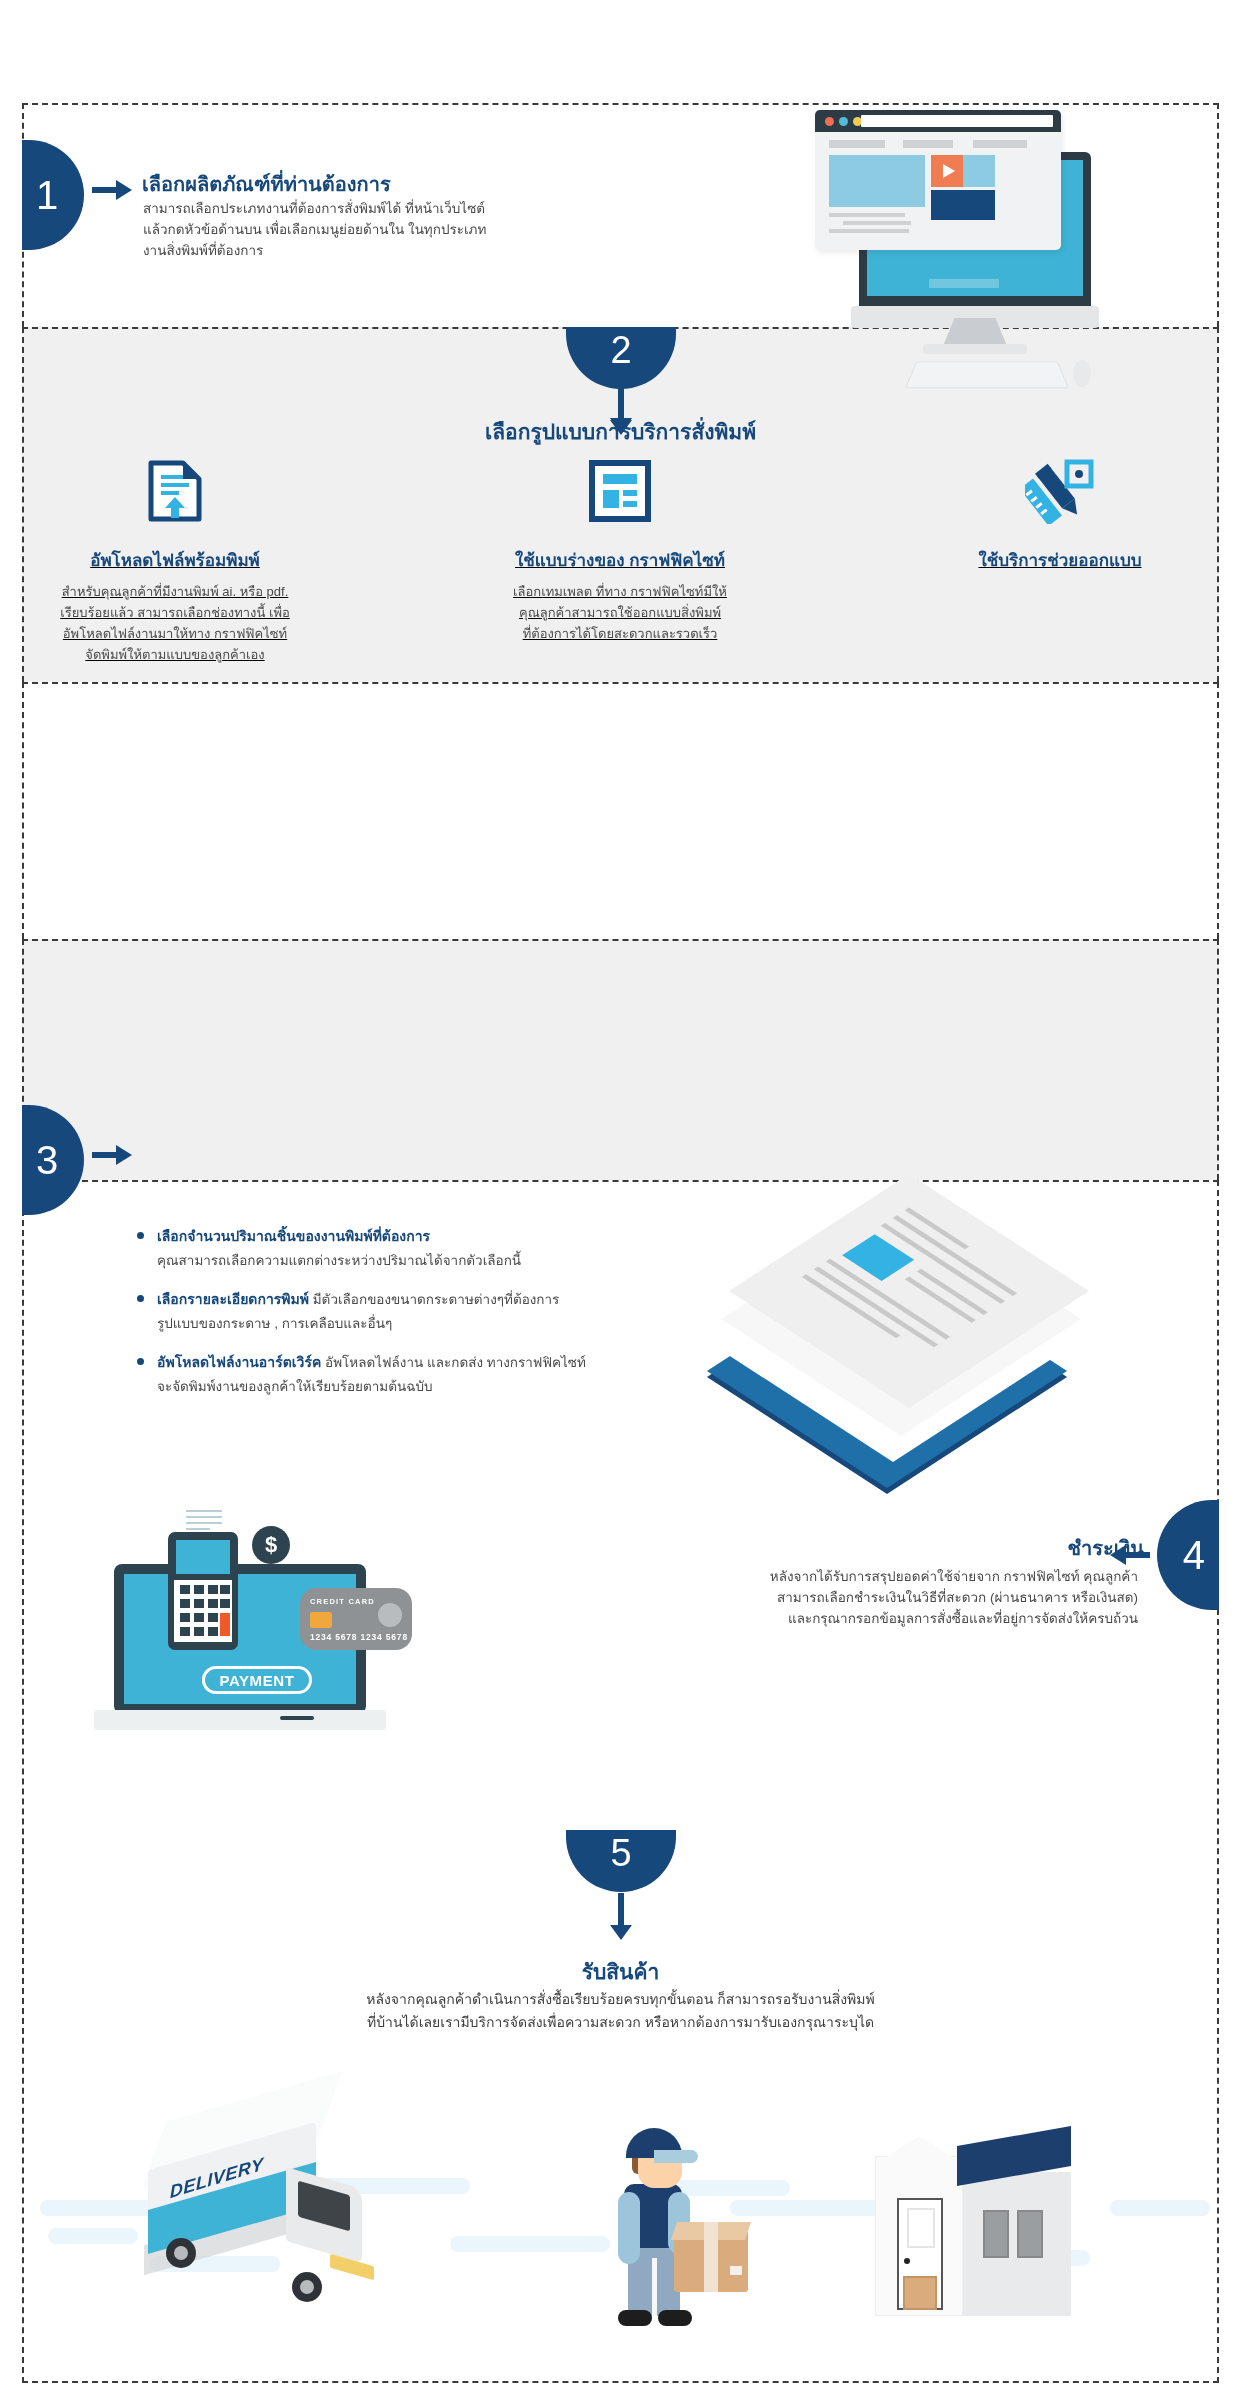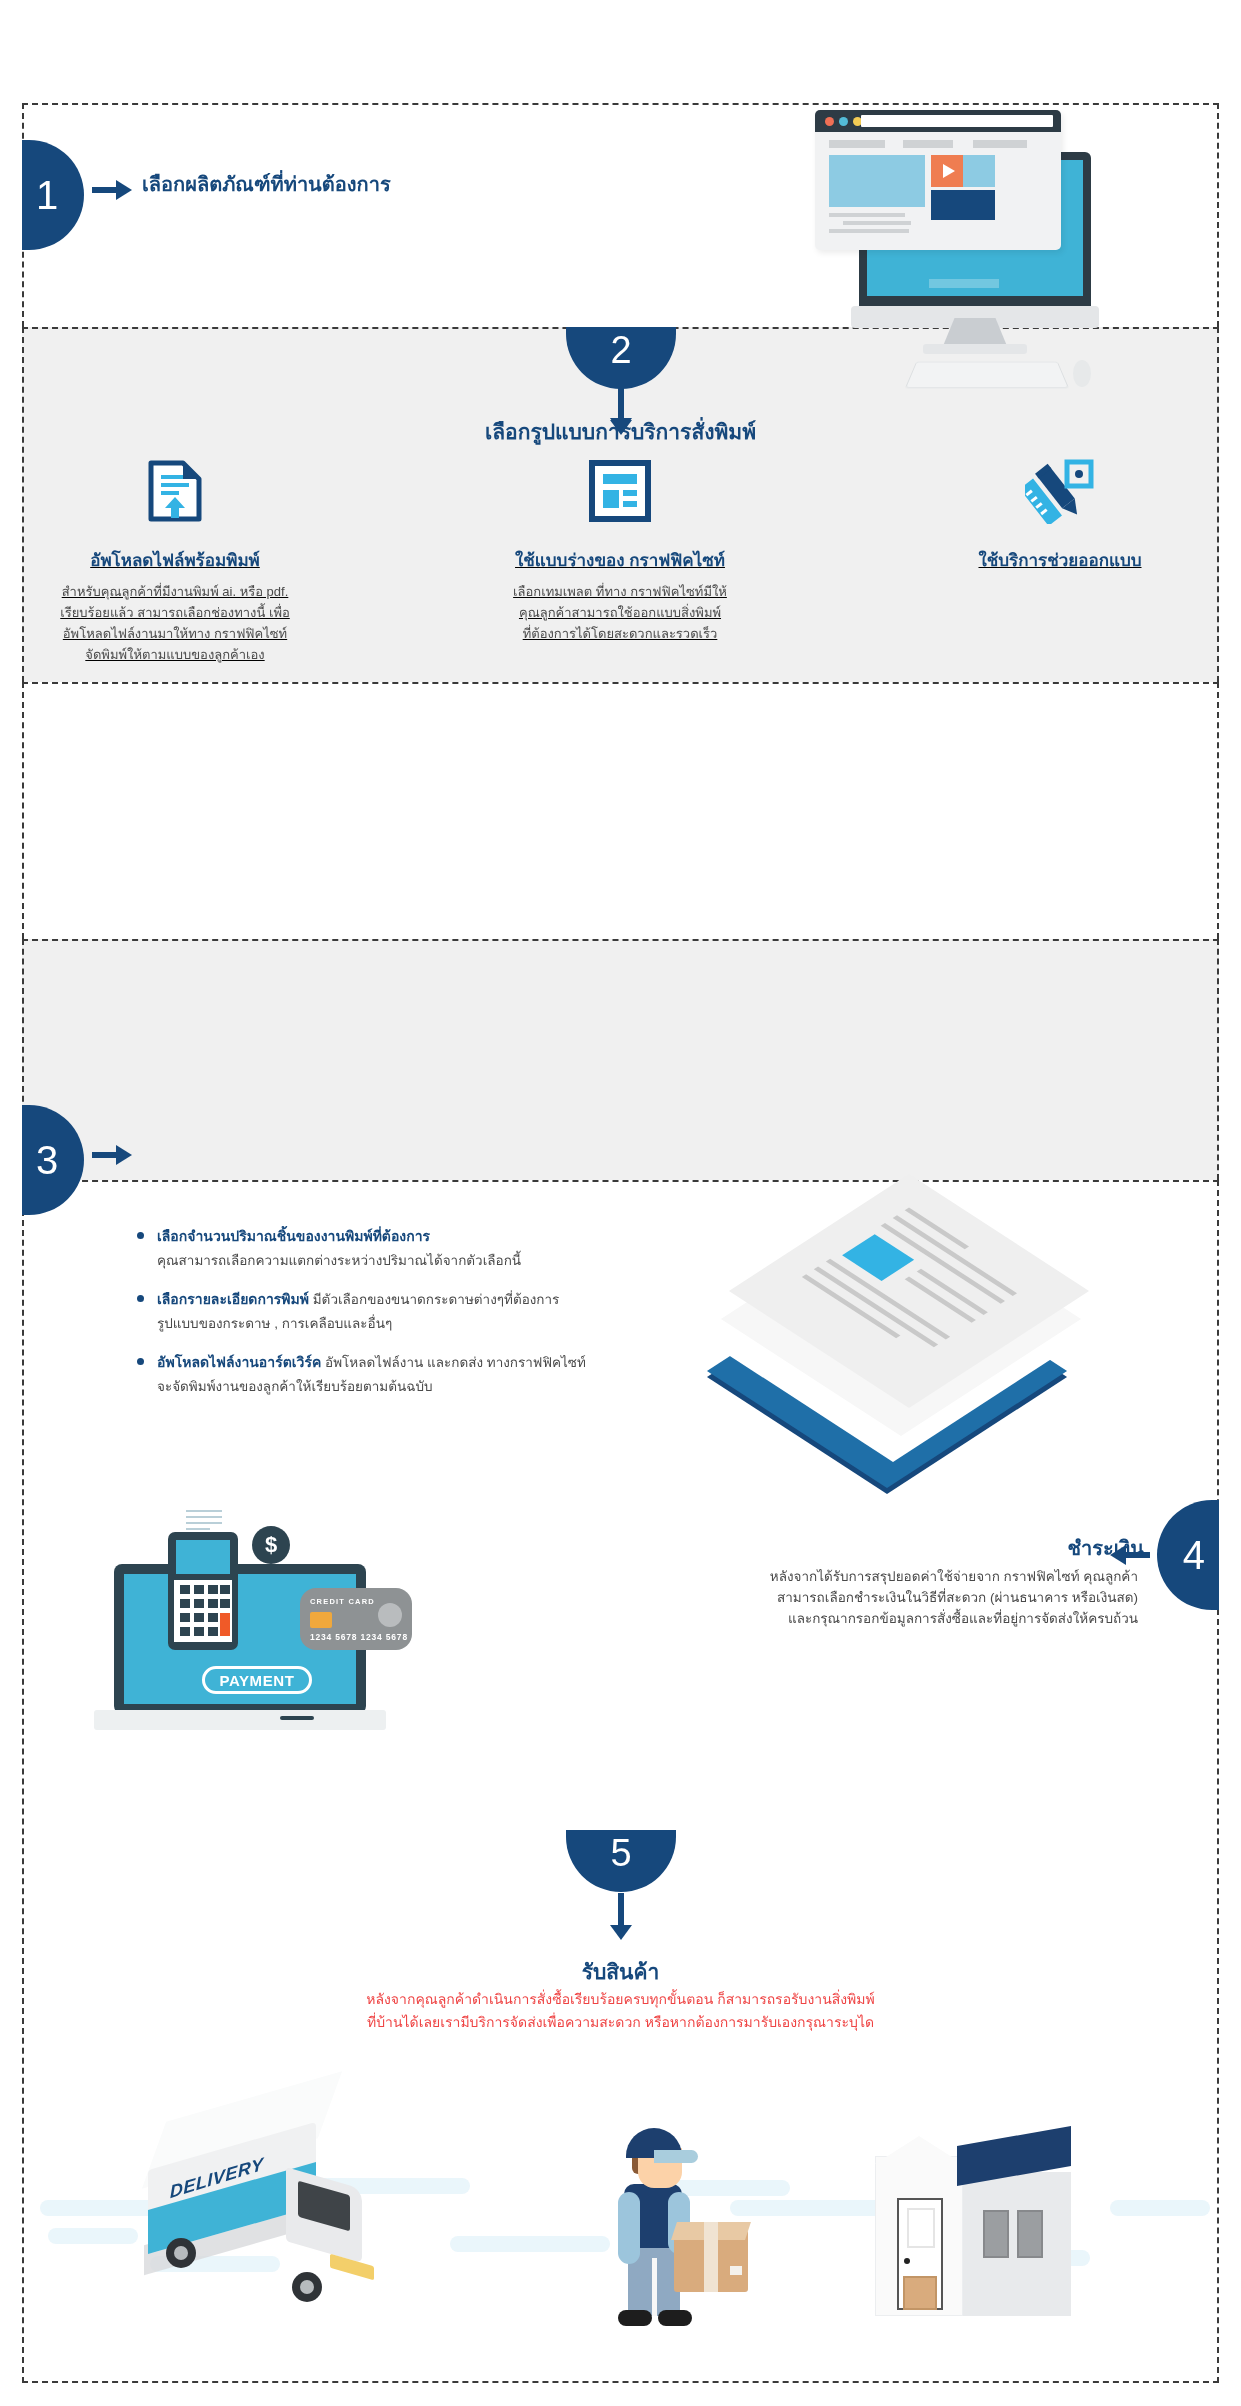--- a/index.html
+++ b/index.html
@@ -129,21 +129,21 @@
     width: 100%; left:0;
     text-align: center;
     color:#16487c;
     font-size: 21px;
     font-weight: 700;
   }
   .center-body {
     position: absolute;
     width: 100%; left:0;
     text-align: center;
-    color:#ef4444;
+    color:#404040;
     font-size: 14px;
     line-height: 23px;
   }
 
   
   .col {
     position: absolute;
     top: 450px;
     width: 330px;
     text-align: center;
@@ -276,20 +276,25 @@
   <div class="panel white" id="panel5"></div>
 
   <div class="badge-left" style="left:22px; top:140px;">
     <span class="num">1</span>
   </div>
   <div class="arrow-right" style="left:92px; top:180px;">
     <div class="shaft"></div>
       <div class="head"></div>
   </div>
   <div class="h-step" style="left:142px; top:168px;">เลือกผลิตภัณฑ์ที่ท่านต้องการ</div>
+  <div class="body-text" style="left:143px; top:198px; width:470px;">
+    <div>สามารถเลือกประเภทงานที่ต้องการสั่งพิมพ์ได้ ที่หน้าเว็บไซต์</div>
+    <div>แล้วกดหัวข้อด้านบน เพื่อเลือกเมนูย่อยด้านใน ในทุกประเภท</div>
+    <div>งานสิ่งพิมพ์ที่ต้องการ</div>
+  </div>
 
   <div class="ill" style="left:815px; top:110px; width:320px; height:200px;">
     <div class="mon-screen">
       <div class="mon-screen-in"></div>
       <div class="mon-screen-bar"></div>
     </div>
     <div class="mon-foot"></div>
     <div class="mon-neck"></div>
     <div class="mon-base"></div>
     <div class="browser">

